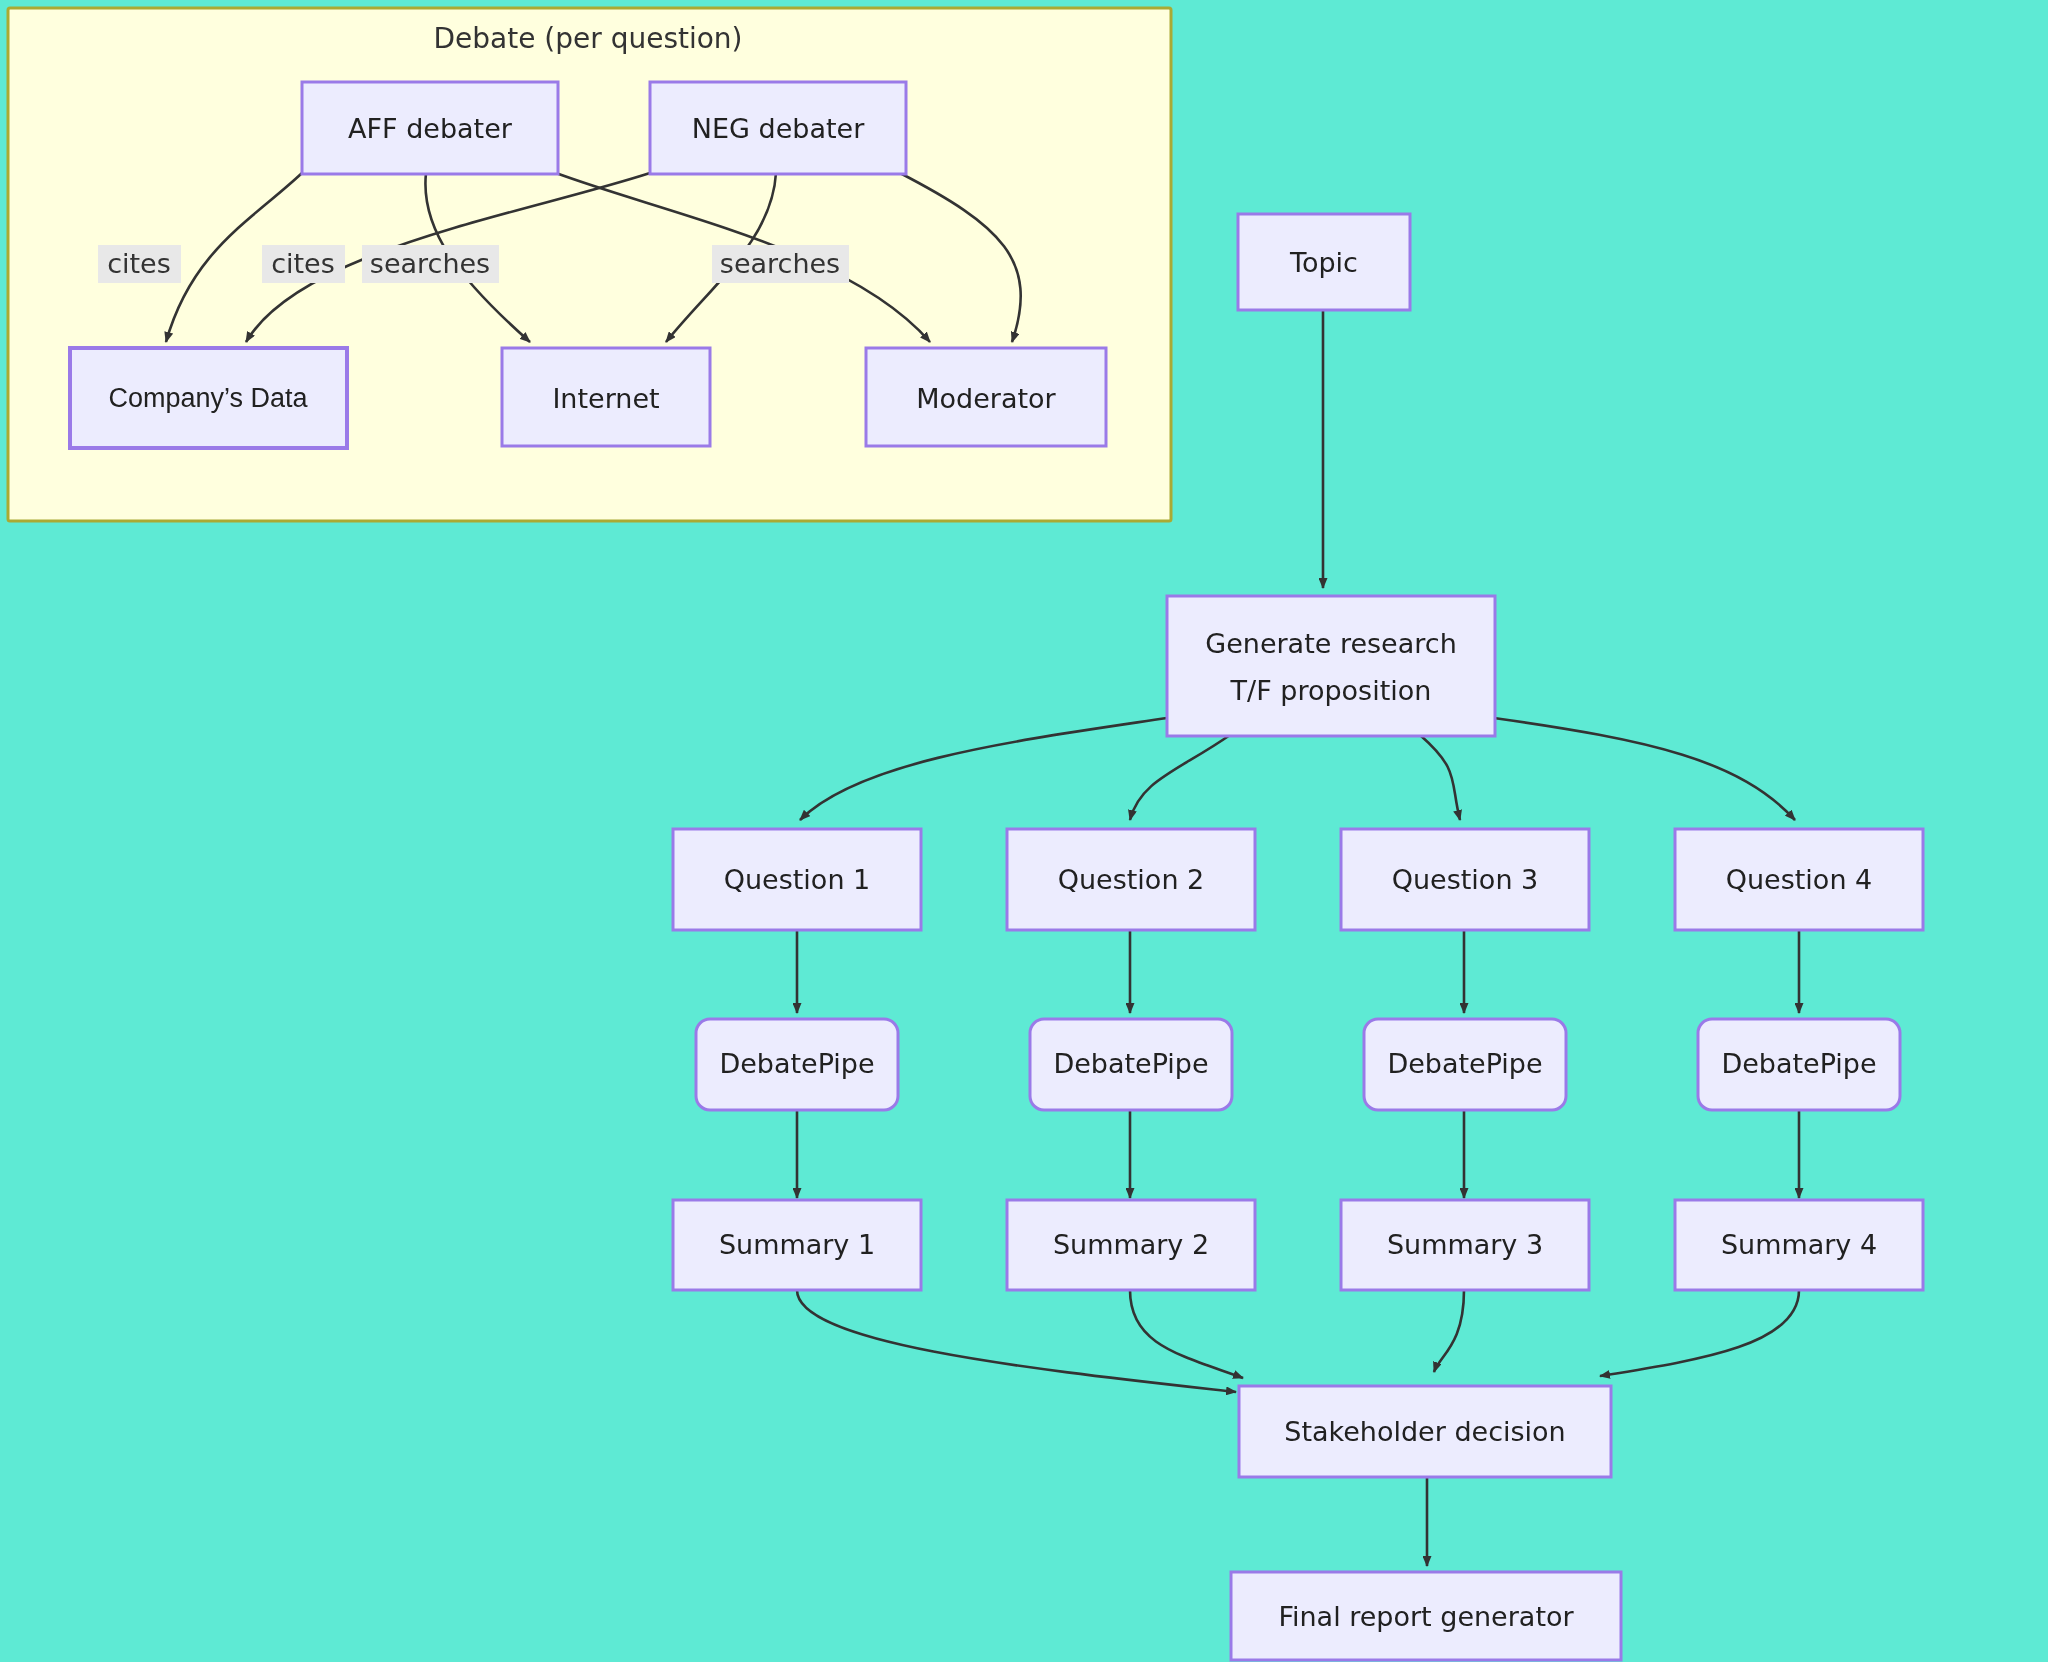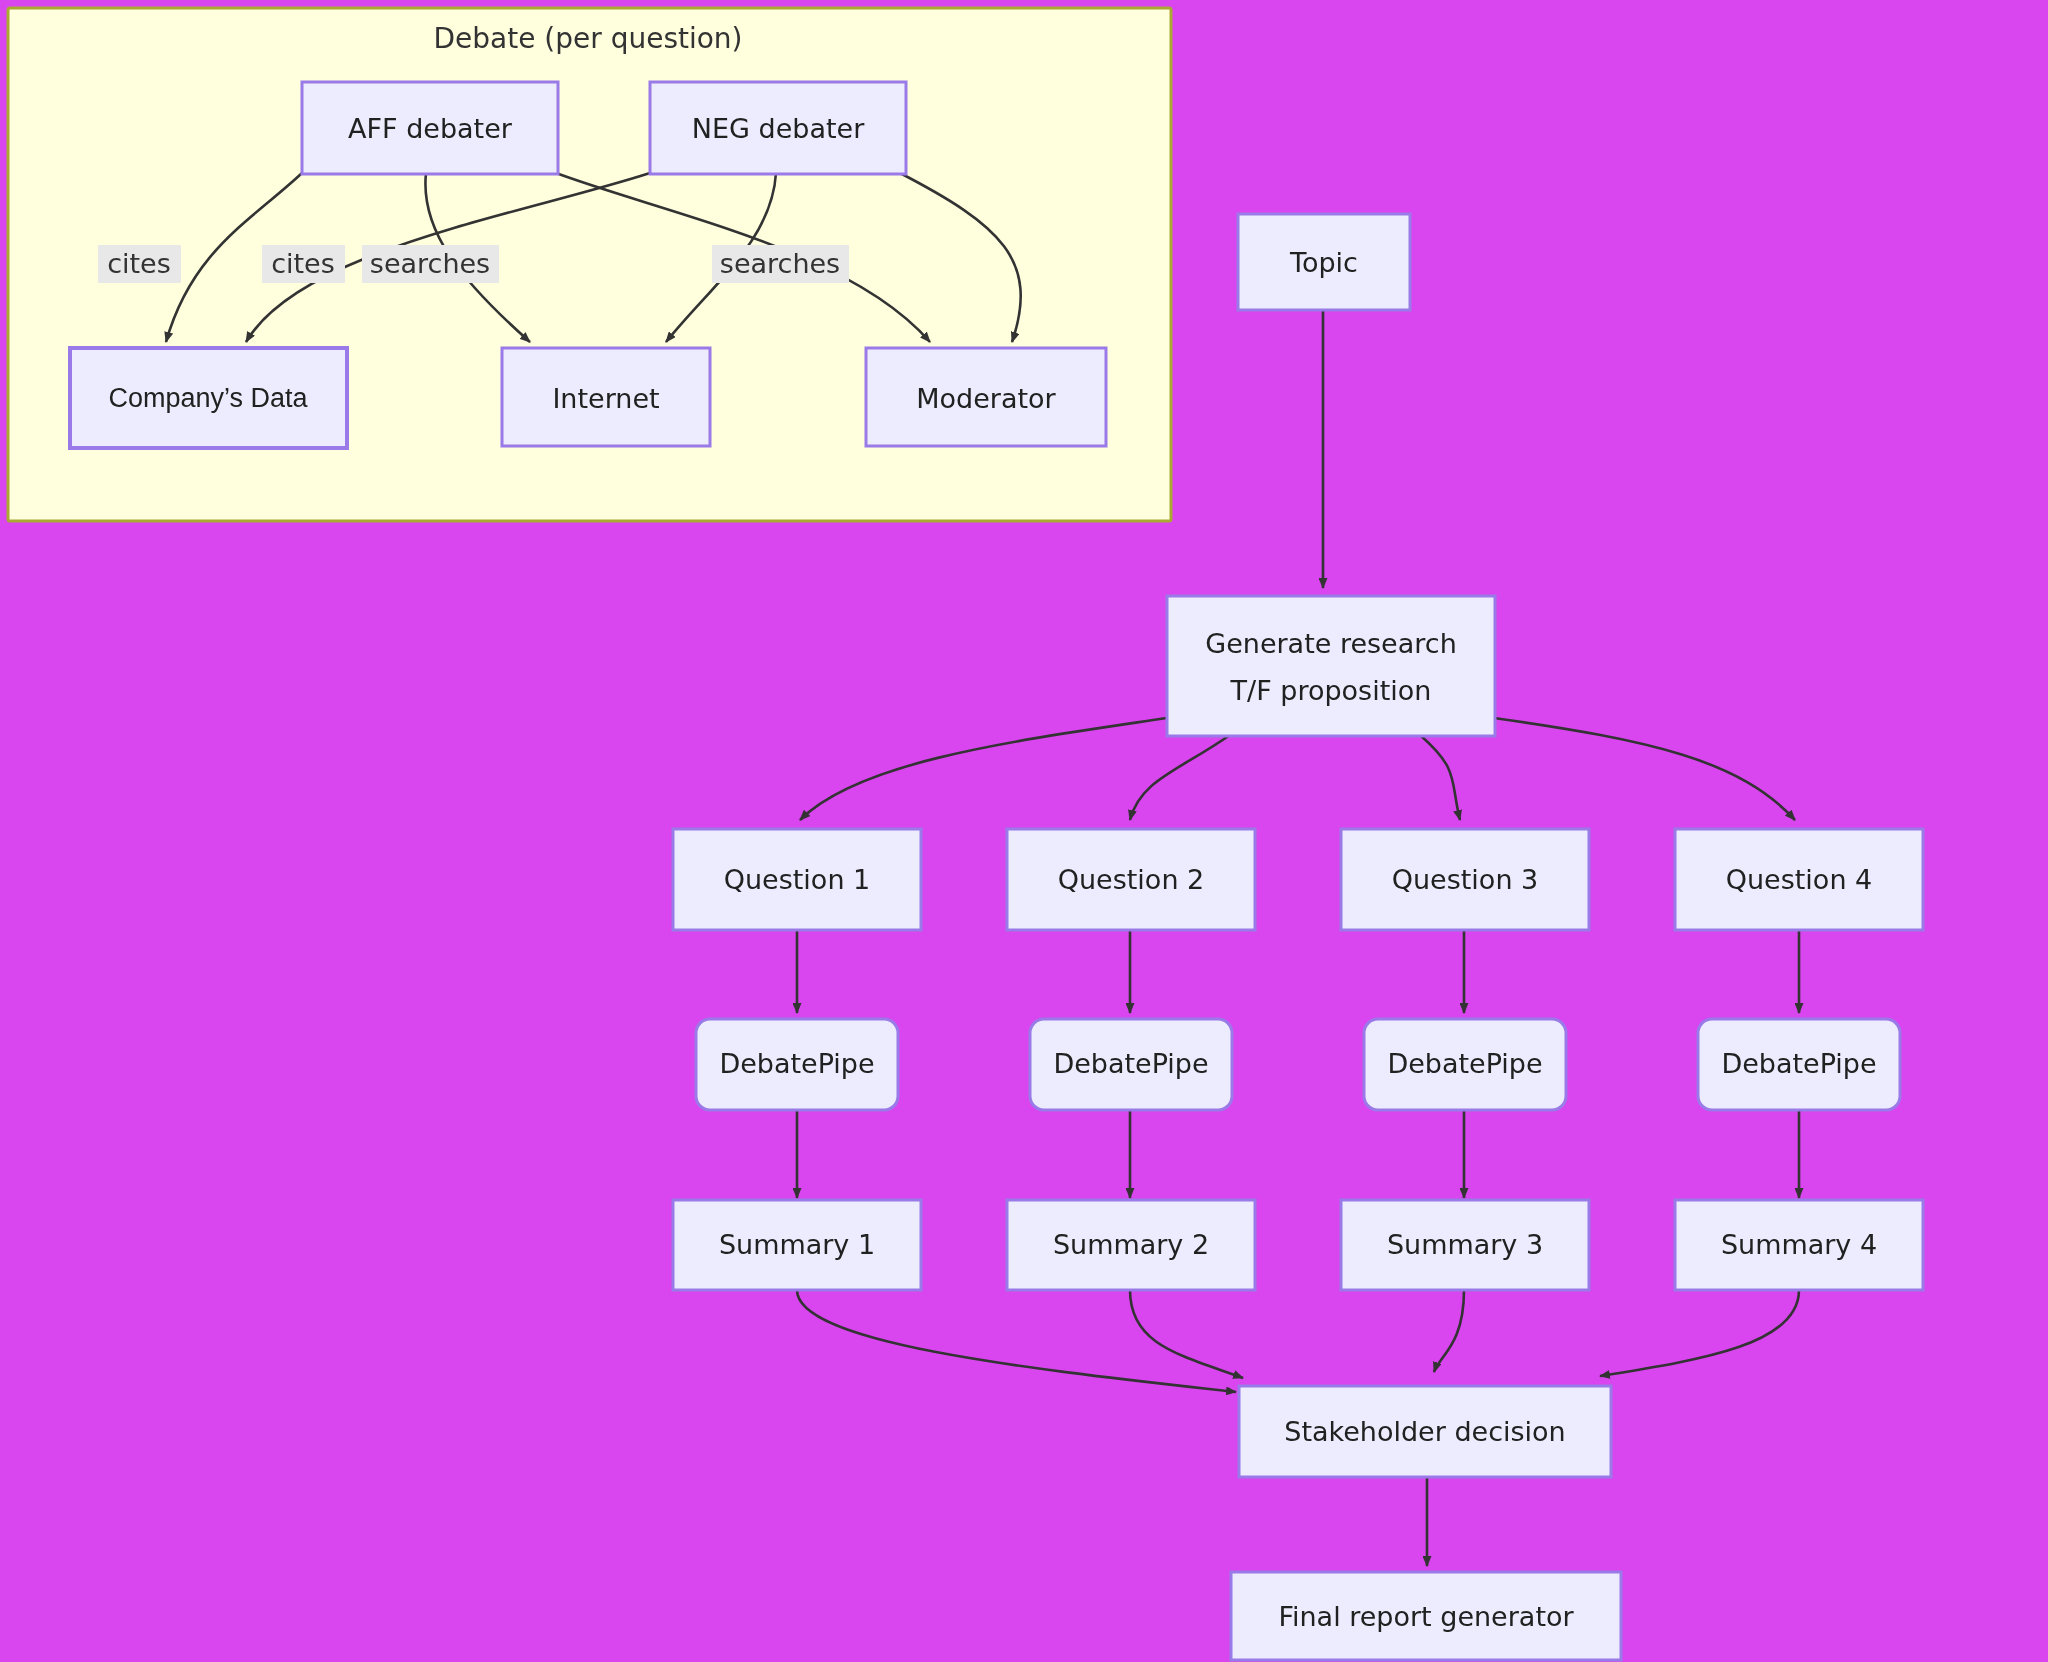--- a/index.html
+++ b/index.html
@@ -10,21 +10,21 @@
   body {
     width: 2048px;
     height: 1662px;
     font-family: "DejaVu Sans", "Liberation Sans", sans-serif;
     overflow: hidden;
   }
   #diagram-root {
     position: relative;
     width: 2048px;
     height: 1662px;
-    background: #d946ef;
+    background: #5eead4;
   }
   svg.layer {
     position: absolute;
     top: 0;
     left: 0;
     width: 2048px;
     height: 1662px;
   }
   .node-rect {
     fill: #ececfe;

